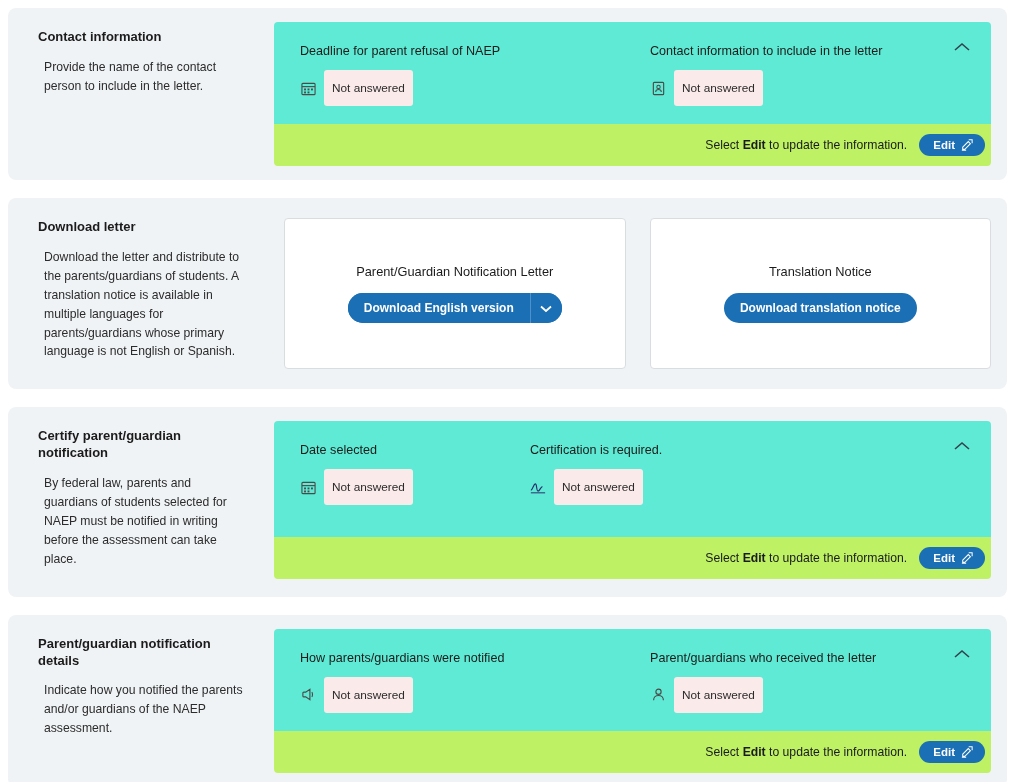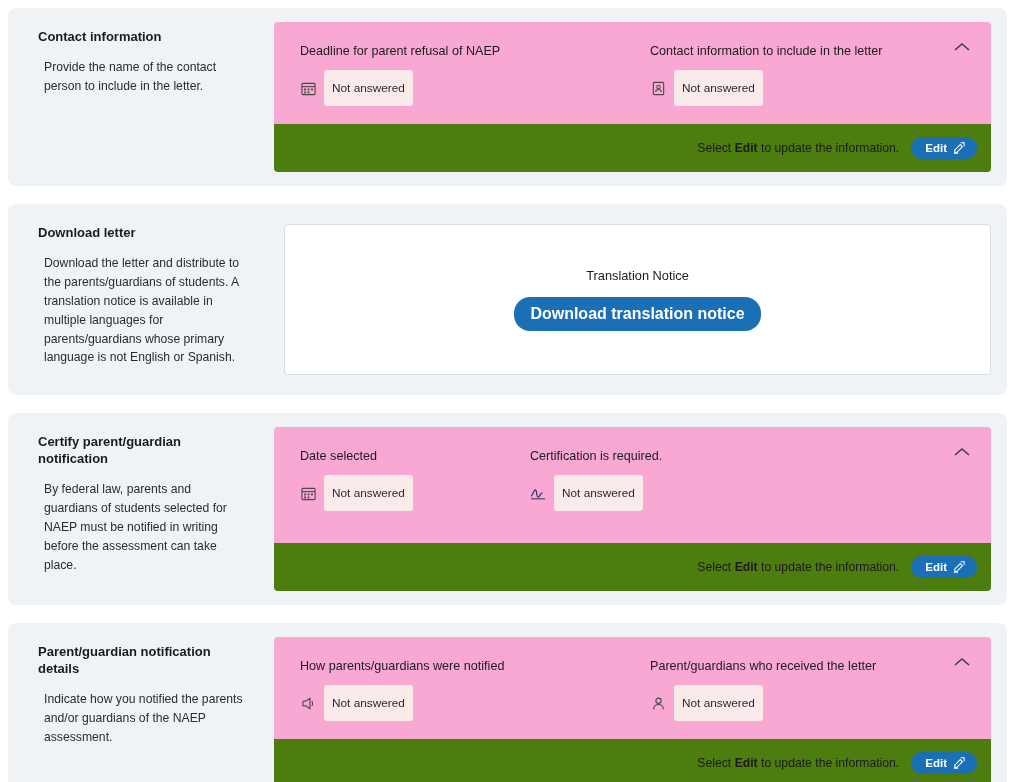--- a/index.html
+++ b/index.html
@@ -46,21 +46,21 @@
     margin: 6px;
   }
   .section-right {
     flex: 1 1 auto;
     display: flex;
     flex-direction: column;
   }
 
   
   .panel {
-    background: #f9a8d4;
+    background: #5eead4;
     border-radius: 4px 4px 0 0;
     position: relative;
     padding: 22px 26px 18px 26px;
     min-height: 92px;
   }
 
   .chevron-btn {
     position: absolute;
     top: 12px;
     right: 16px;
@@ -104,28 +104,28 @@
     background: #fbeaea;
     color: #2b2b2b;
     font-size: 11.8px;
     border-radius: 3px;
     padding: 11px 8px;
     white-space: nowrap;
   }
 
   
   .panel-footer {
-    background: #4d7c0f;
+    background: #bef264;
     border-radius: 0 0 4px 4px;
     display: flex;
     align-items: center;
     justify-content: flex-end;
     gap: 12px;
-    padding: 8px 14px;
-    height: 48px;
+    padding: 8px 6px;
+    height: 42px;
   }
   .footer-text {
     font-size: 12.2px;
     color: #1b1b1b;
   }
   .footer-text b { font-weight: bold; }
   .edit-btn {
     background: #1a6fb5;
     border: none;
     border-radius: 14px;
@@ -192,21 +192,21 @@
     align-items: center;
     justify-content: center;
     cursor: pointer;
     padding: 0;
   }
   .plain-button {
     background: #1a6fb5;
     border: none;
     border-radius: 16px;
     color: #fff;
-    font-size: 16px;
+    font-size: 12px;
     font-weight: bold;
     font-family: "Liberation Sans", sans-serif;
     padding: 8px 16px;
     cursor: pointer;
   }
 </style>
 </head>
 <body>
 
 <div class="page">
@@ -271,20 +271,31 @@
     </div>
   </div>
 
   <div class="section">
     <div class="section-left">
       <div class="section-title">Download letter</div>
       <p class="section-desc">Download the letter and distribute to the parents/guardians of students. A translation notice is available in multiple languages for parents/guardians whose primary language is not English or Spanish.</p>
     </div>
     <div class="download-right">
       <div class="download-card">
+        <div class="download-card-title">Parent/Guardian Notification Letter</div>
+        <div class="split-button">
+          <button class="split-main">Download English version</button>
+          <button class="split-arrow">
+            <svg width="14" height="9" viewBox="0 0 14 9">
+                <polyline points="2,2.5 7,7 12,2.5" fill="none" stroke="#ffffff" stroke-width="1.8"></polyline>
+              </svg>
+          </button>
+        </div>
+      </div>
+      <div class="download-card">
         <div class="download-card-title">Translation Notice</div>
         <button class="plain-button">Download translation notice</button>
       </div>
     </div>
   </div>
 
   <div class="section">
     <div class="section-left">
       <div class="section-title">Certify parent/guardian notification</div>
       <p class="section-desc">By federal law, parents and guardians of students selected for NAEP must be notified in writing before the assessment can take place.</p>

